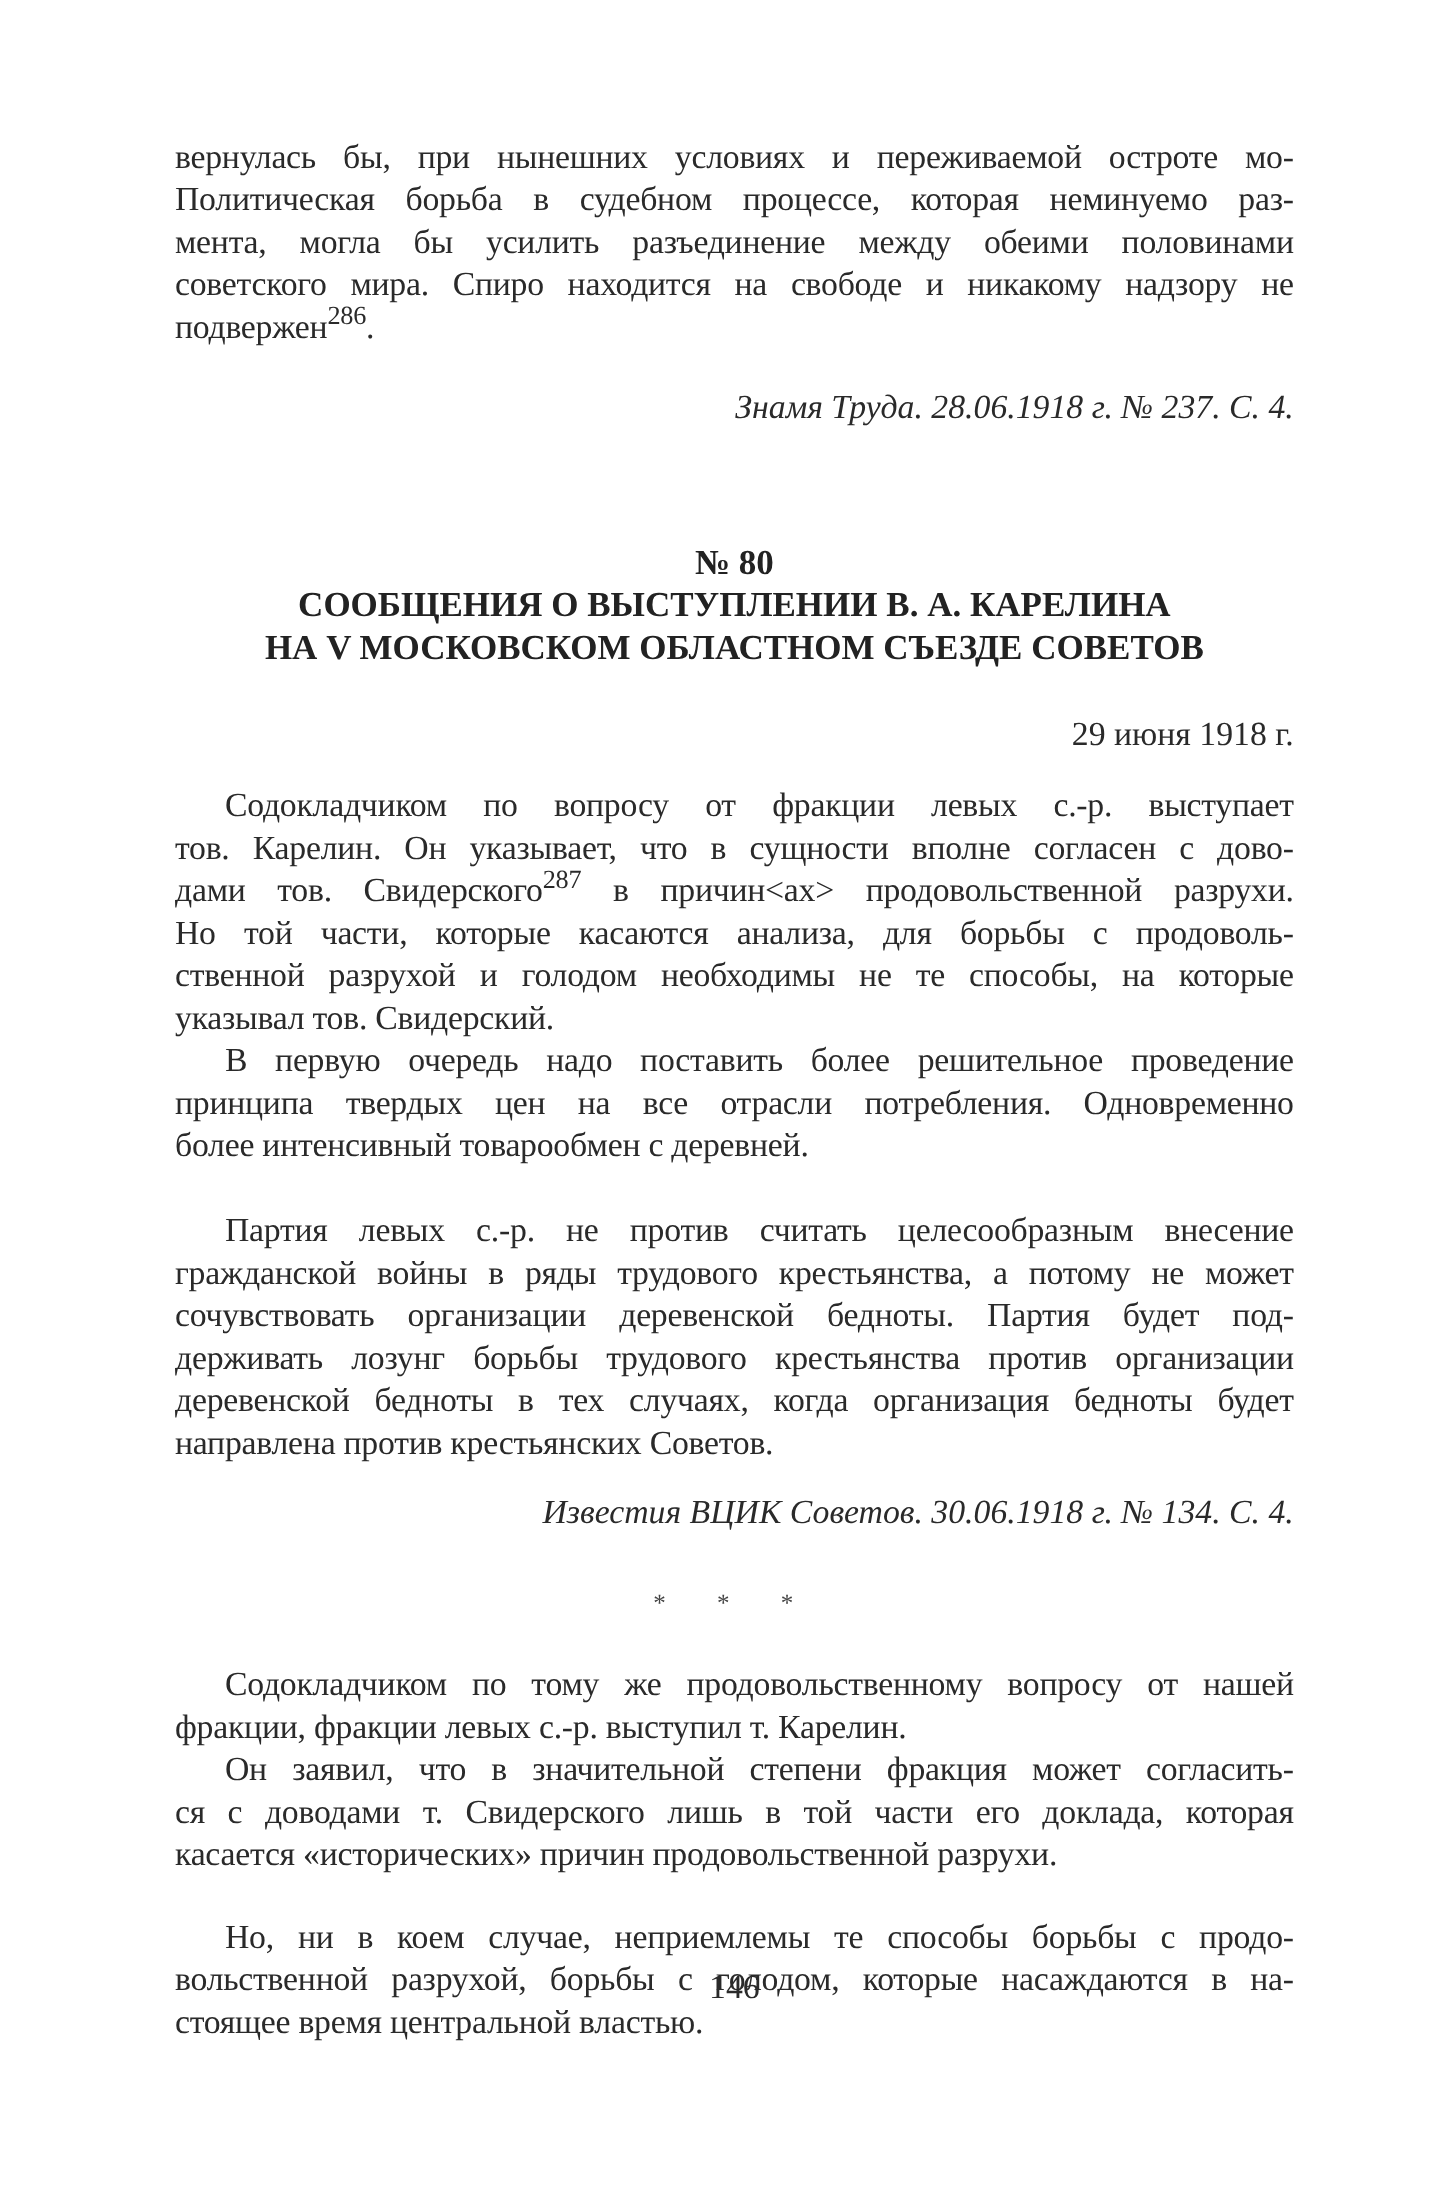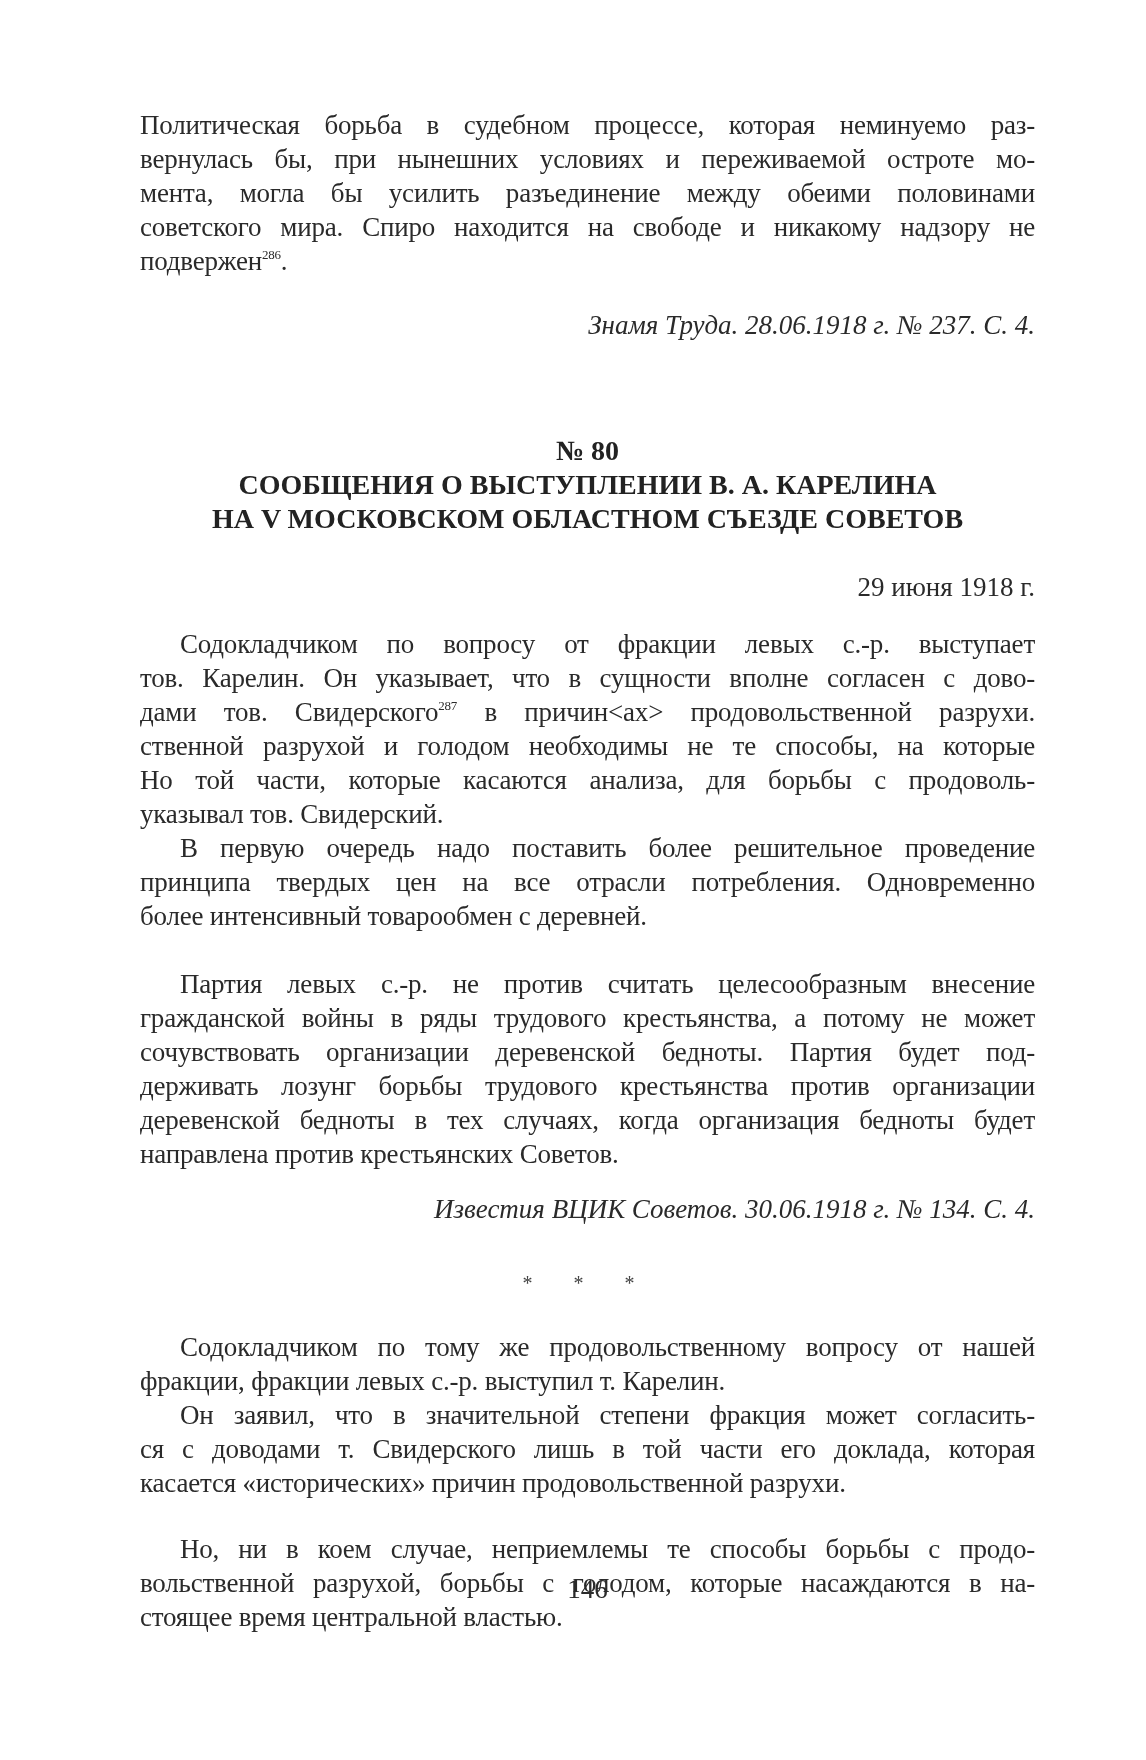--- a/index.html
+++ b/index.html
@@ -11,21 +11,21 @@
   }
   .block { position: absolute; left: 140px; width: 895px; }
   .line {
     display: block; height: 34px; line-height: 34px;
     font-size: 27px; white-space: nowrap;
     text-align: justify; text-align-last: justify;
     letter-spacing: -0.2px;
   }
   .line.last { text-align-last: left; }
   .line.indent { padding-left: 40px; }
-  sup { font-size: 13px; line-height: 0; vertical-align: 11px; }
+  sup { font-size: 21px; line-height: 0; vertical-align: 11px; }
   .source {
     position: absolute; right: 111px; font-style: italic; font-size: 27px;
     line-height: 34px; white-space: nowrap; color: #2a2a2a;
   }
   .heading {
     position: absolute; left: 140px; width: 895px; text-align: center;
     font-weight: bold; font-size: 28px; line-height: 34px; color: #222;
   }
   .heading .hl { display: block; }
   .date {
@@ -39,43 +39,43 @@
     position: absolute; left: 140px; width: 895px; text-align: center;
     font-size: 27px; line-height: 34px;
   }
 </style>
 </head>
 <body>
 
 <div class="page">
 
   <div class="block" style="top:108px;">
+    <span class="line">вернулась бы, при нынешних условиях и переживаемой остроте мо-</span>
     <span class="line">Политическая борьба в судебном процессе, которая неминуемо раз-</span>
-    <span class="line">вернулась бы, при нынешних условиях и переживаемой остроте мо-</span>
     <span class="line">мента, могла бы усилить разъединение между обеими половинами</span>
     <span class="line">советского мира. Спиро находится на свободе и никакому надзору не</span>
     <span class="line last"><span>подвержен</span><sup>286</sup><span>.</span></span>
   </div>
 
   <div class="source" style="top:308px;">Знамя Труда. 28.06.1918 г. № 237. С. 4.</div>
 
   <div class="heading" style="top:434px;">
     <span class="hl">№ 80</span>
     <span class="hl">СООБЩЕНИЯ О ВЫСТУПЛЕНИИ В. А. КАРЕЛИНА</span>
     <span class="hl">НА V МОСКОВСКОМ ОБЛАСТНОМ СЪЕЗДЕ СОВЕТОВ</span>
   </div>
 
   <div class="date" style="top:570px;margin-left:44px;">29 июня 1918 г.</div>
 
   <div class="block" style="top:627px;">
     <span class="line indent">Содокладчиком по вопросу от фракции левых с.-р. выступает</span>
     <span class="line">тов. Карелин. Он указывает, что в сущности вполне согласен с дово-</span>
     <span class="line"><span>дами тов. Свидерского</span><sup>287</sup><span> в причин&lt;ах&gt; продовольственной разрухи.</span></span>
+    <span class="line">Но той части, которые касаются анализа, для борьбы с продоволь-</span>
     <span class="line">ственной разрухой и голодом необходимы не те способы, на которые</span>
-    <span class="line">Но той части, которые касаются анализа, для борьбы с продоволь-</span>
     <span class="line last">указывал тов. Свидерский.</span>
   </div>
 
   <div class="block" style="top:831px;">
     <span class="line indent">В первую очередь надо поставить более решительное проведение</span>
     <span class="line">принципа твердых цен на все отрасли потребления. Одновременно</span>
     <span class="line last">более интенсивный товарообмен с деревней.</span>
   </div>
 
   <div class="block" style="top:967px;">

